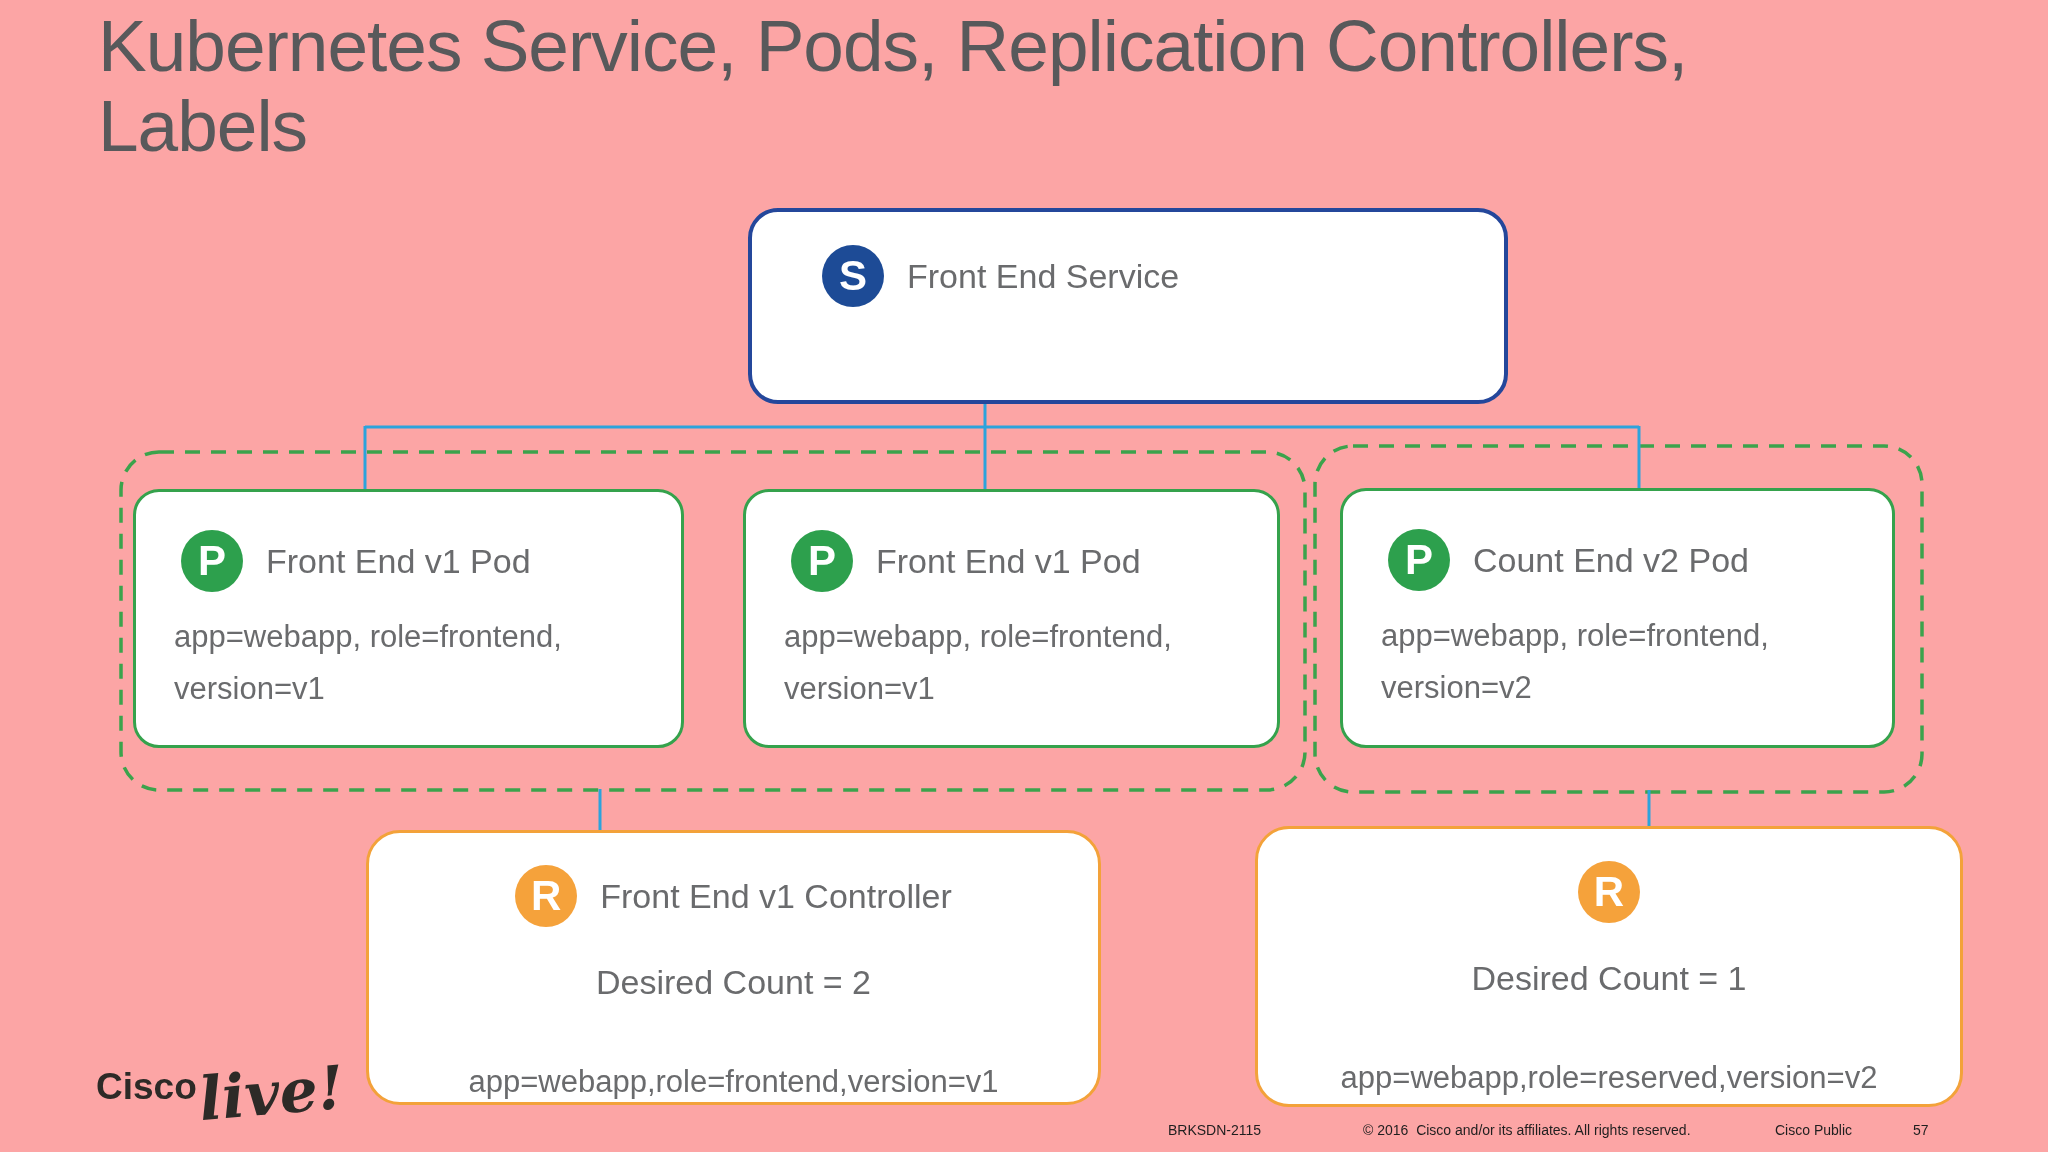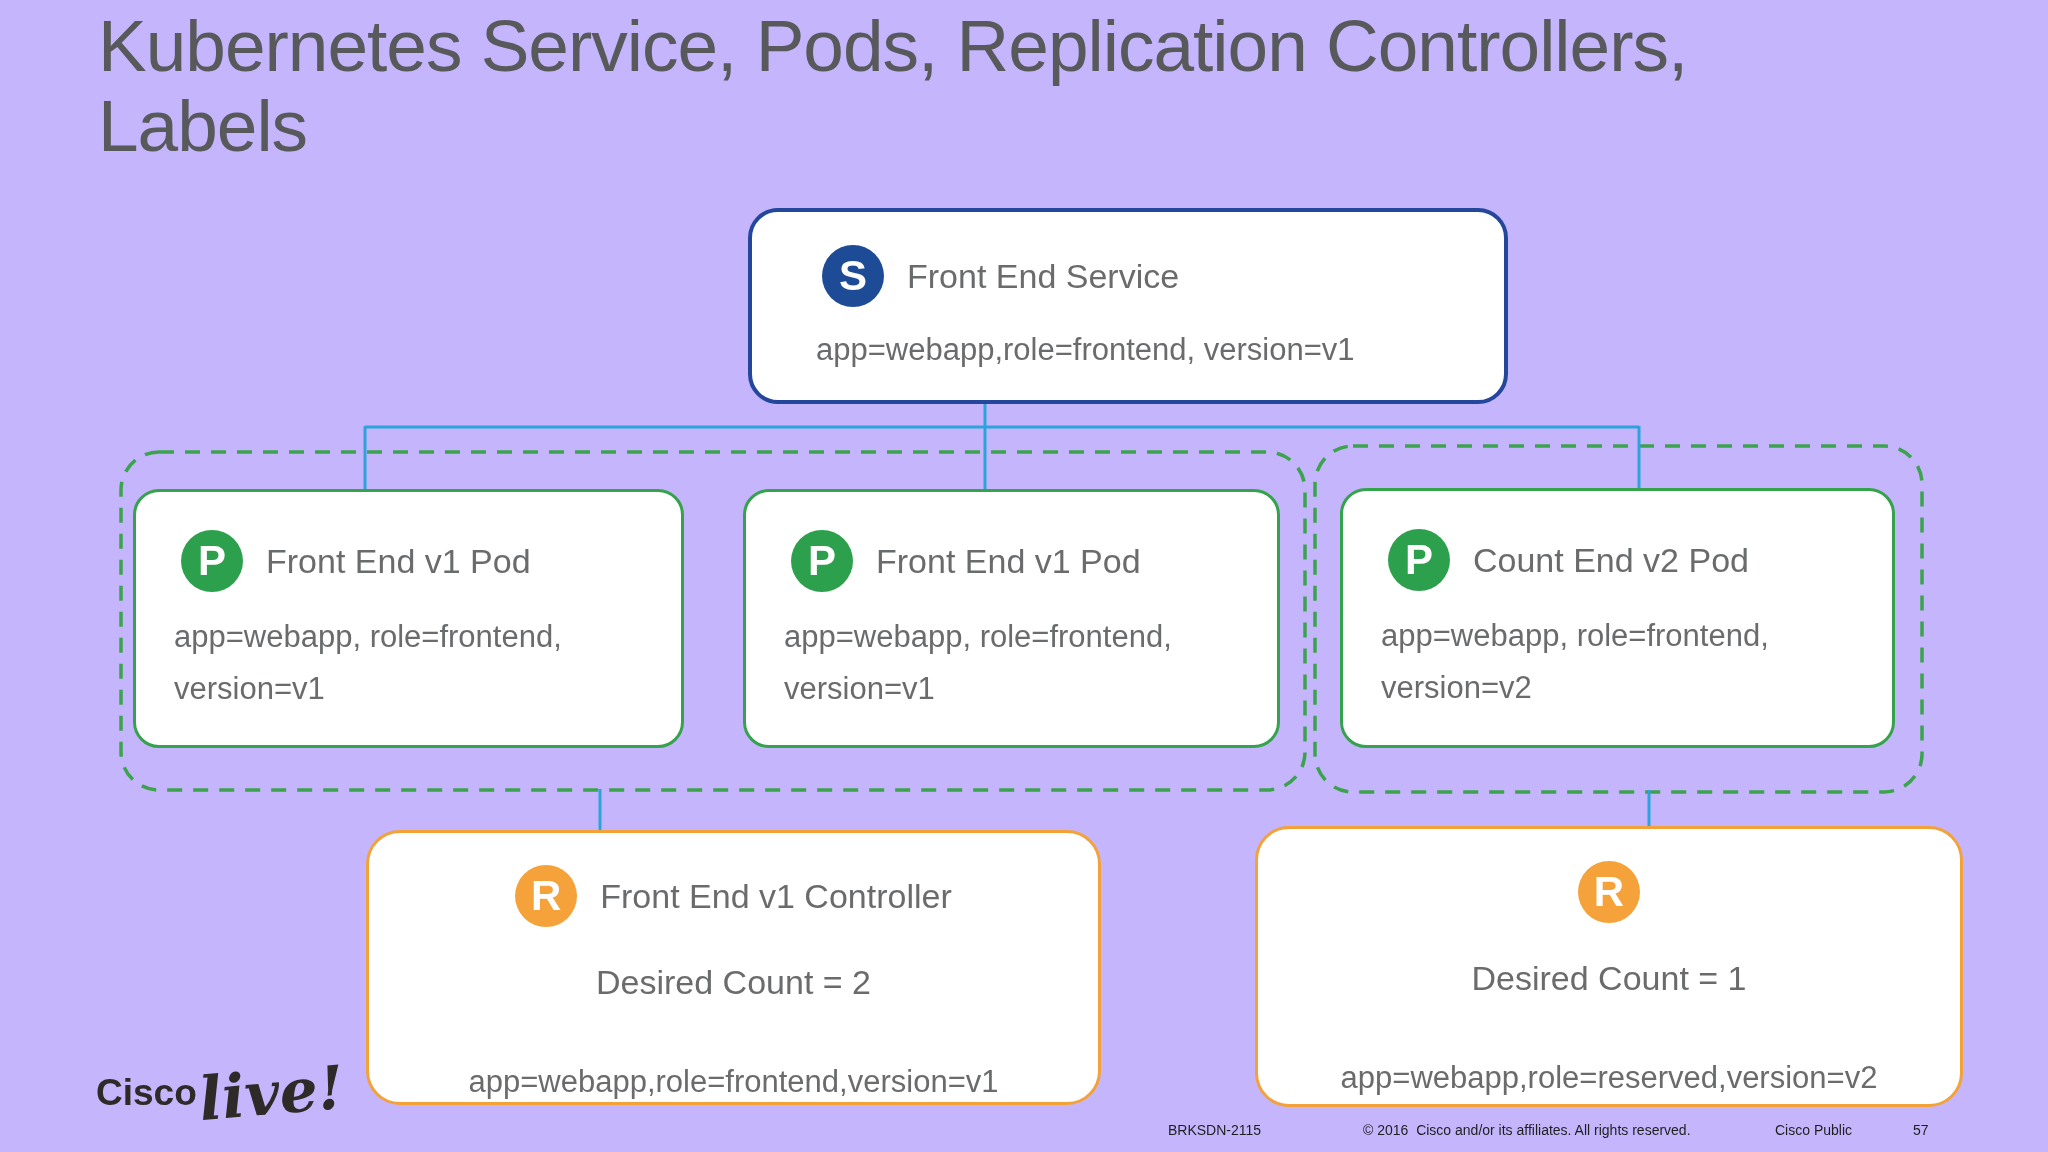--- a/index.html
+++ b/index.html
@@ -1,19 +1,19 @@
 <!DOCTYPE html>
 <html><head>
 <meta charset="utf-8">
 <style>
   html,body{margin:0;padding:0;background:#e8e8e8;}
   .slide{
     position:relative;
     width:2048px;height:1152px;
-    background:#c4b5fd;
+    background:#fca5a5;
     overflow:hidden;
     font-family:"Liberation Sans", sans-serif;
   }
   .title{
     position:absolute;left:98px;top:6px;margin:0;
     font-size:73px;font-weight:400;line-height:1.1;
     color:#58595b;letter-spacing:-1px;
     white-space:pre-line;
   }
   .wires{position:absolute;left:0;top:0;}
@@ -54,21 +54,21 @@
   .service .node-head{margin:33px 0 0 70px;}
   .service .node-labels{margin:25px 0 0 64px;}
 
   .pod .node-head{margin:38px 0 0 45px;}
   .pod .node-labels{margin:19px 0 0 38px;line-height:52px;}
 
   .controller .node-head{margin-top:32px;}
   .controller .desired{font-size:34px;margin-top:36px;}
   .controller .node-labels{margin-top:62px;}
 
-  .logo{position:absolute;left:96px;top:1066px;display:flex;align-items:center;color:#2d2a27;}
+  .logo{position:absolute;left:96px;top:1066px;display:flex;align-items:flex-start;color:#2d2a27;}
   .logo-cisco{font-size:37px;font-weight:700;letter-spacing:0px;}
   .logo-live{
     font-family:"DejaVu Serif", serif;font-style:italic;font-weight:700;
     font-size:60px;line-height:0.9;margin-left:2px;
     display:inline-block;transform:rotate(-5deg);
   }
   .footer-item{position:absolute;top:1122px;font-size:14px;color:#1f1f1f;white-space:pre;}
   .f-session{left:1168px;}
   .f-copy{left:1363px;}
   .f-class{left:1775px;}
@@ -93,21 +93,20 @@
     <line x1="1639" y1="426" x2="1639" y2="491"></line>
     <line x1="600" y1="789" x2="600" y2="845"></line>
     <line x1="1649" y1="790" x2="1649" y2="842"></line>
   </svg>
 
   <div class="node service">
     <div class="node-head">
       <span class="badge badge-s">S</span>
       <span class="node-title">Front End Service</span>
     </div>
-    <div class="node-labels">app=webapp,role=frontend, version=v1</div>
   </div>
 
   <div class="node pod pod-1">
     <div class="node-head">
       <span class="badge badge-p">P</span>
       <span class="node-title">Front End v1 Pod</span>
     </div>
     <div class="node-labels">
       <div>app=webapp, role=frontend,</div>
       <div>version=v1</div>

